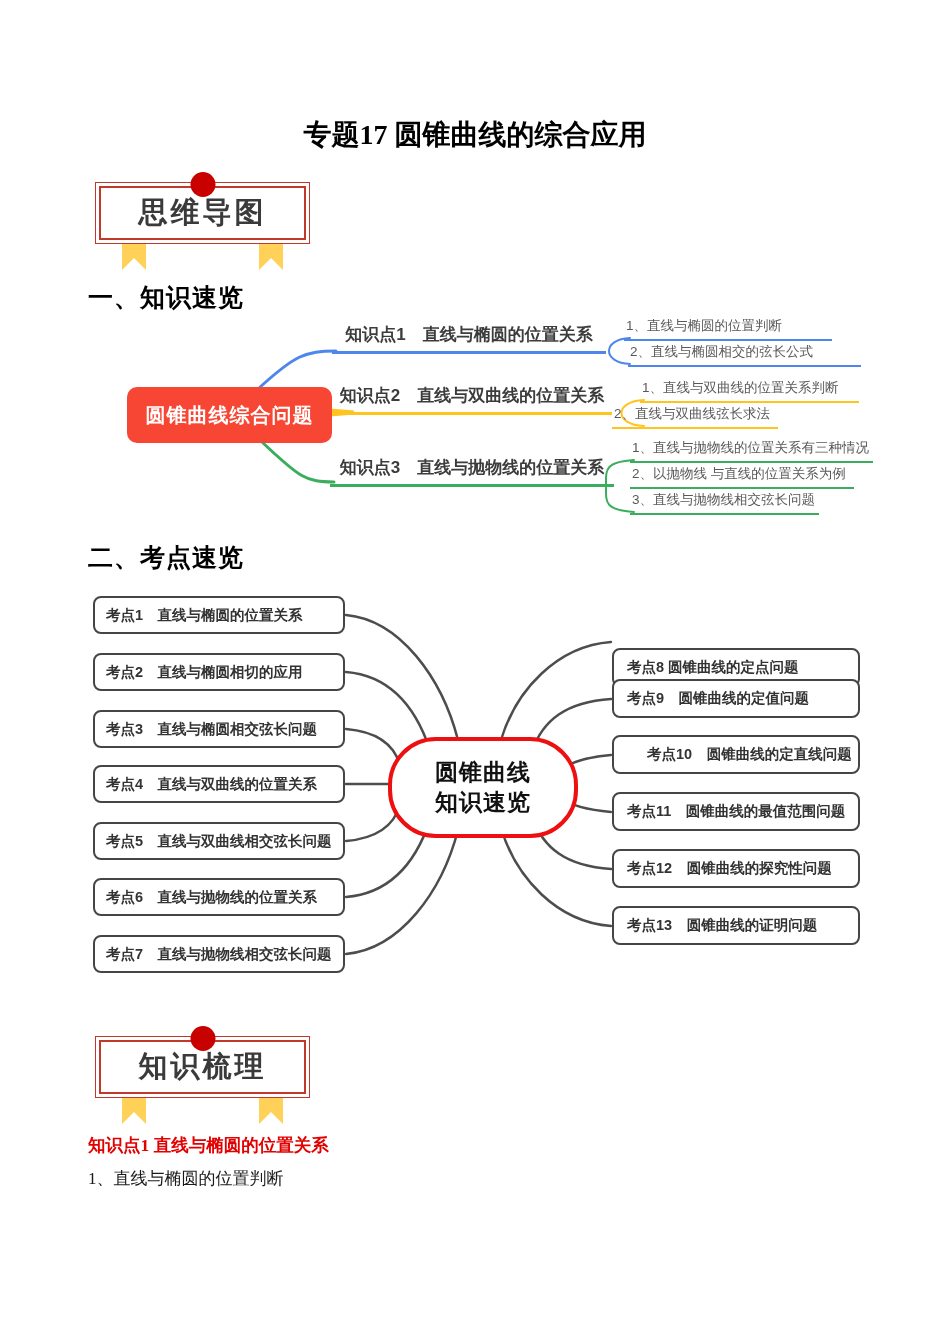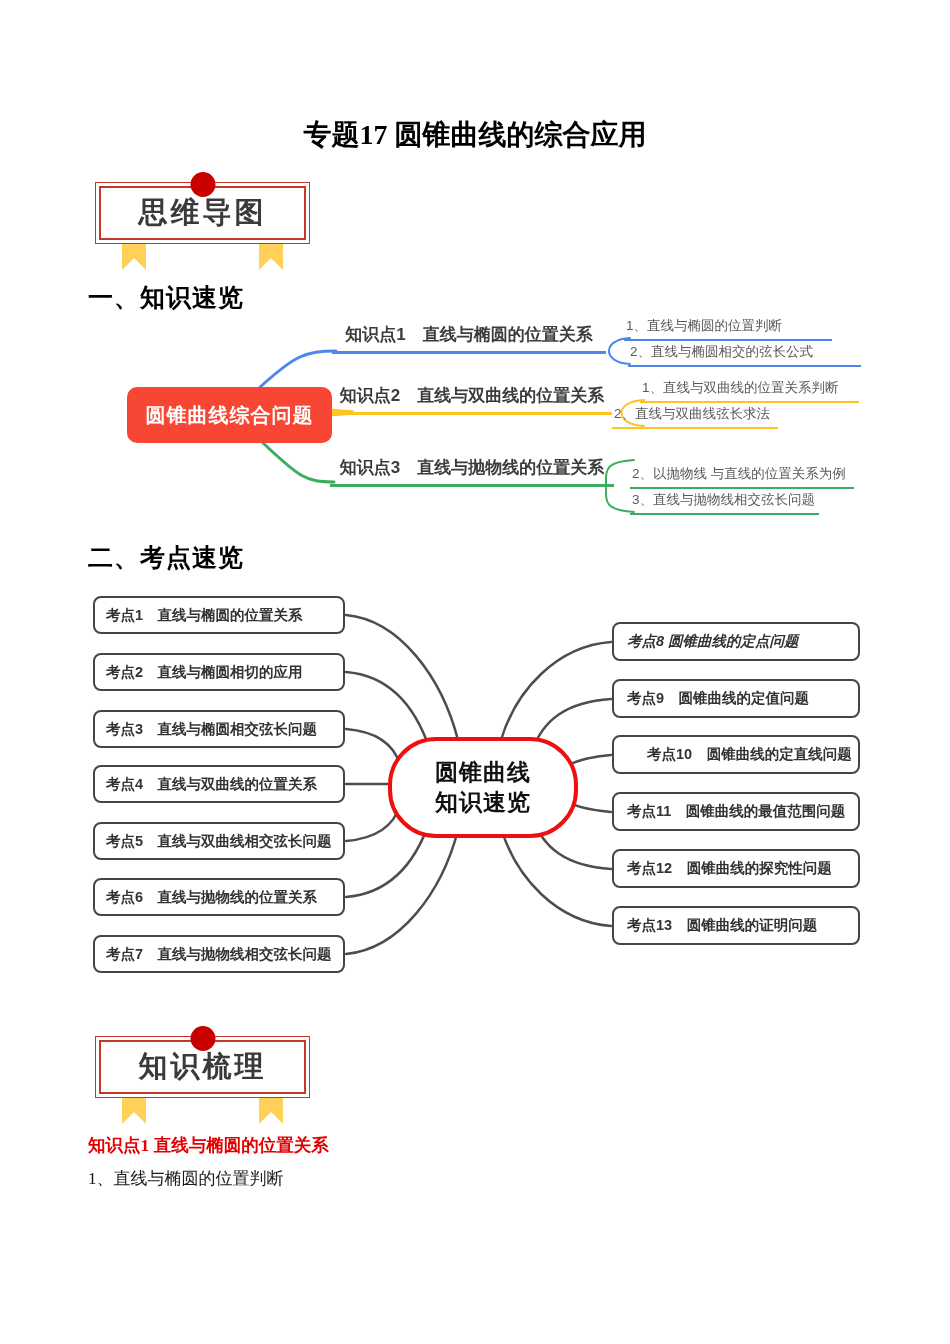--- a/index.html
+++ b/index.html
@@ -111,39 +111,40 @@
   <div class="mm1-root">圆锥曲线综合问题</div>
 
   <div class="mb b1">知识点1　直线与椭圆的位置关系</div>
   <div class="mb b2">知识点2　直线与双曲线的位置关系</div>
   <div class="mb b3">知识点3　直线与抛物线的位置关系</div>
 
   <div class="mi c-blue" style="left:624px;top:317px;padding-right:50px;">1、直线与椭圆的位置判断</div>
   <div class="mi c-blue" style="left:628px;top:343px;padding-right:48px;">2、直线与椭圆相交的弦长公式</div>
   <div class="mi c-yellow" style="left:640px;top:379px;padding-right:20px;">1、直线与双曲线的位置关系判断</div>
   <div class="mi c-yellow" style="left:612px;top:405px;padding-right:8px;">2、直线与双曲线弦长求法</div>
+  <div class="mi c-green" style="left:630px;top:439px;padding-right:4px;">1、直线与抛物线的位置关系有三种情况</div>
   <div class="mi c-green" style="left:630px;top:465px;padding-right:8px;">2、以抛物线 与直线的位置关系为例</div>
   <div class="mi c-green" style="left:630px;top:491px;padding-right:4px;">3、直线与抛物线相交弦长问题</div>
 
   <div class="sec-h" style="top:541px;">二、考点速览</div>
 
   <div class="kbox l" style="top:596px;">考点1　直线与椭圆的位置关系</div>
   <div class="kbox l" style="top:653px;">考点2　直线与椭圆相切的应用</div>
   <div class="kbox l" style="top:710px;">考点3　直线与椭圆相交弦长问题</div>
   <div class="kbox l" style="top:765px;">考点4　直线与双曲线的位置关系</div>
   <div class="kbox l" style="top:822px;">考点5　直线与双曲线相交弦长问题</div>
   <div class="kbox l" style="top:878px;">考点6　直线与抛物线的位置关系</div>
   <div class="kbox l" style="top:935px;">考点7　直线与抛物线相交弦长问题</div>
 
   <div class="mm2-root">
     <div>圆锥曲线</div>
     <div>知识速览</div>
   </div>
 
-  <div class="kbox r" style="top:622px;font-style:italic;">考点8 圆锥曲线的定点问题</div>
+  <div class="kbox r" style="top:648px;">考点8 圆锥曲线的定点问题</div>
   <div class="kbox r" style="top:679px;">考点9　圆锥曲线的定值问题</div>
   <div class="kbox r" style="top:735px;padding-left:33px;">考点10　圆锥曲线的定直线问题</div>
   <div class="kbox r" style="top:792px;">考点11　圆锥曲线的最值范围问题</div>
   <div class="kbox r" style="top:849px;">考点12　圆锥曲线的探究性问题</div>
   <div class="kbox r" style="top:906px;">考点13　圆锥曲线的证明问题</div>
 
   <div class="stamp" style="left:95px;top:1026px;">
     <div class="stamp-ribbon left"></div>
     <div class="stamp-ribbon right"></div>
     <div class="stamp-box">

